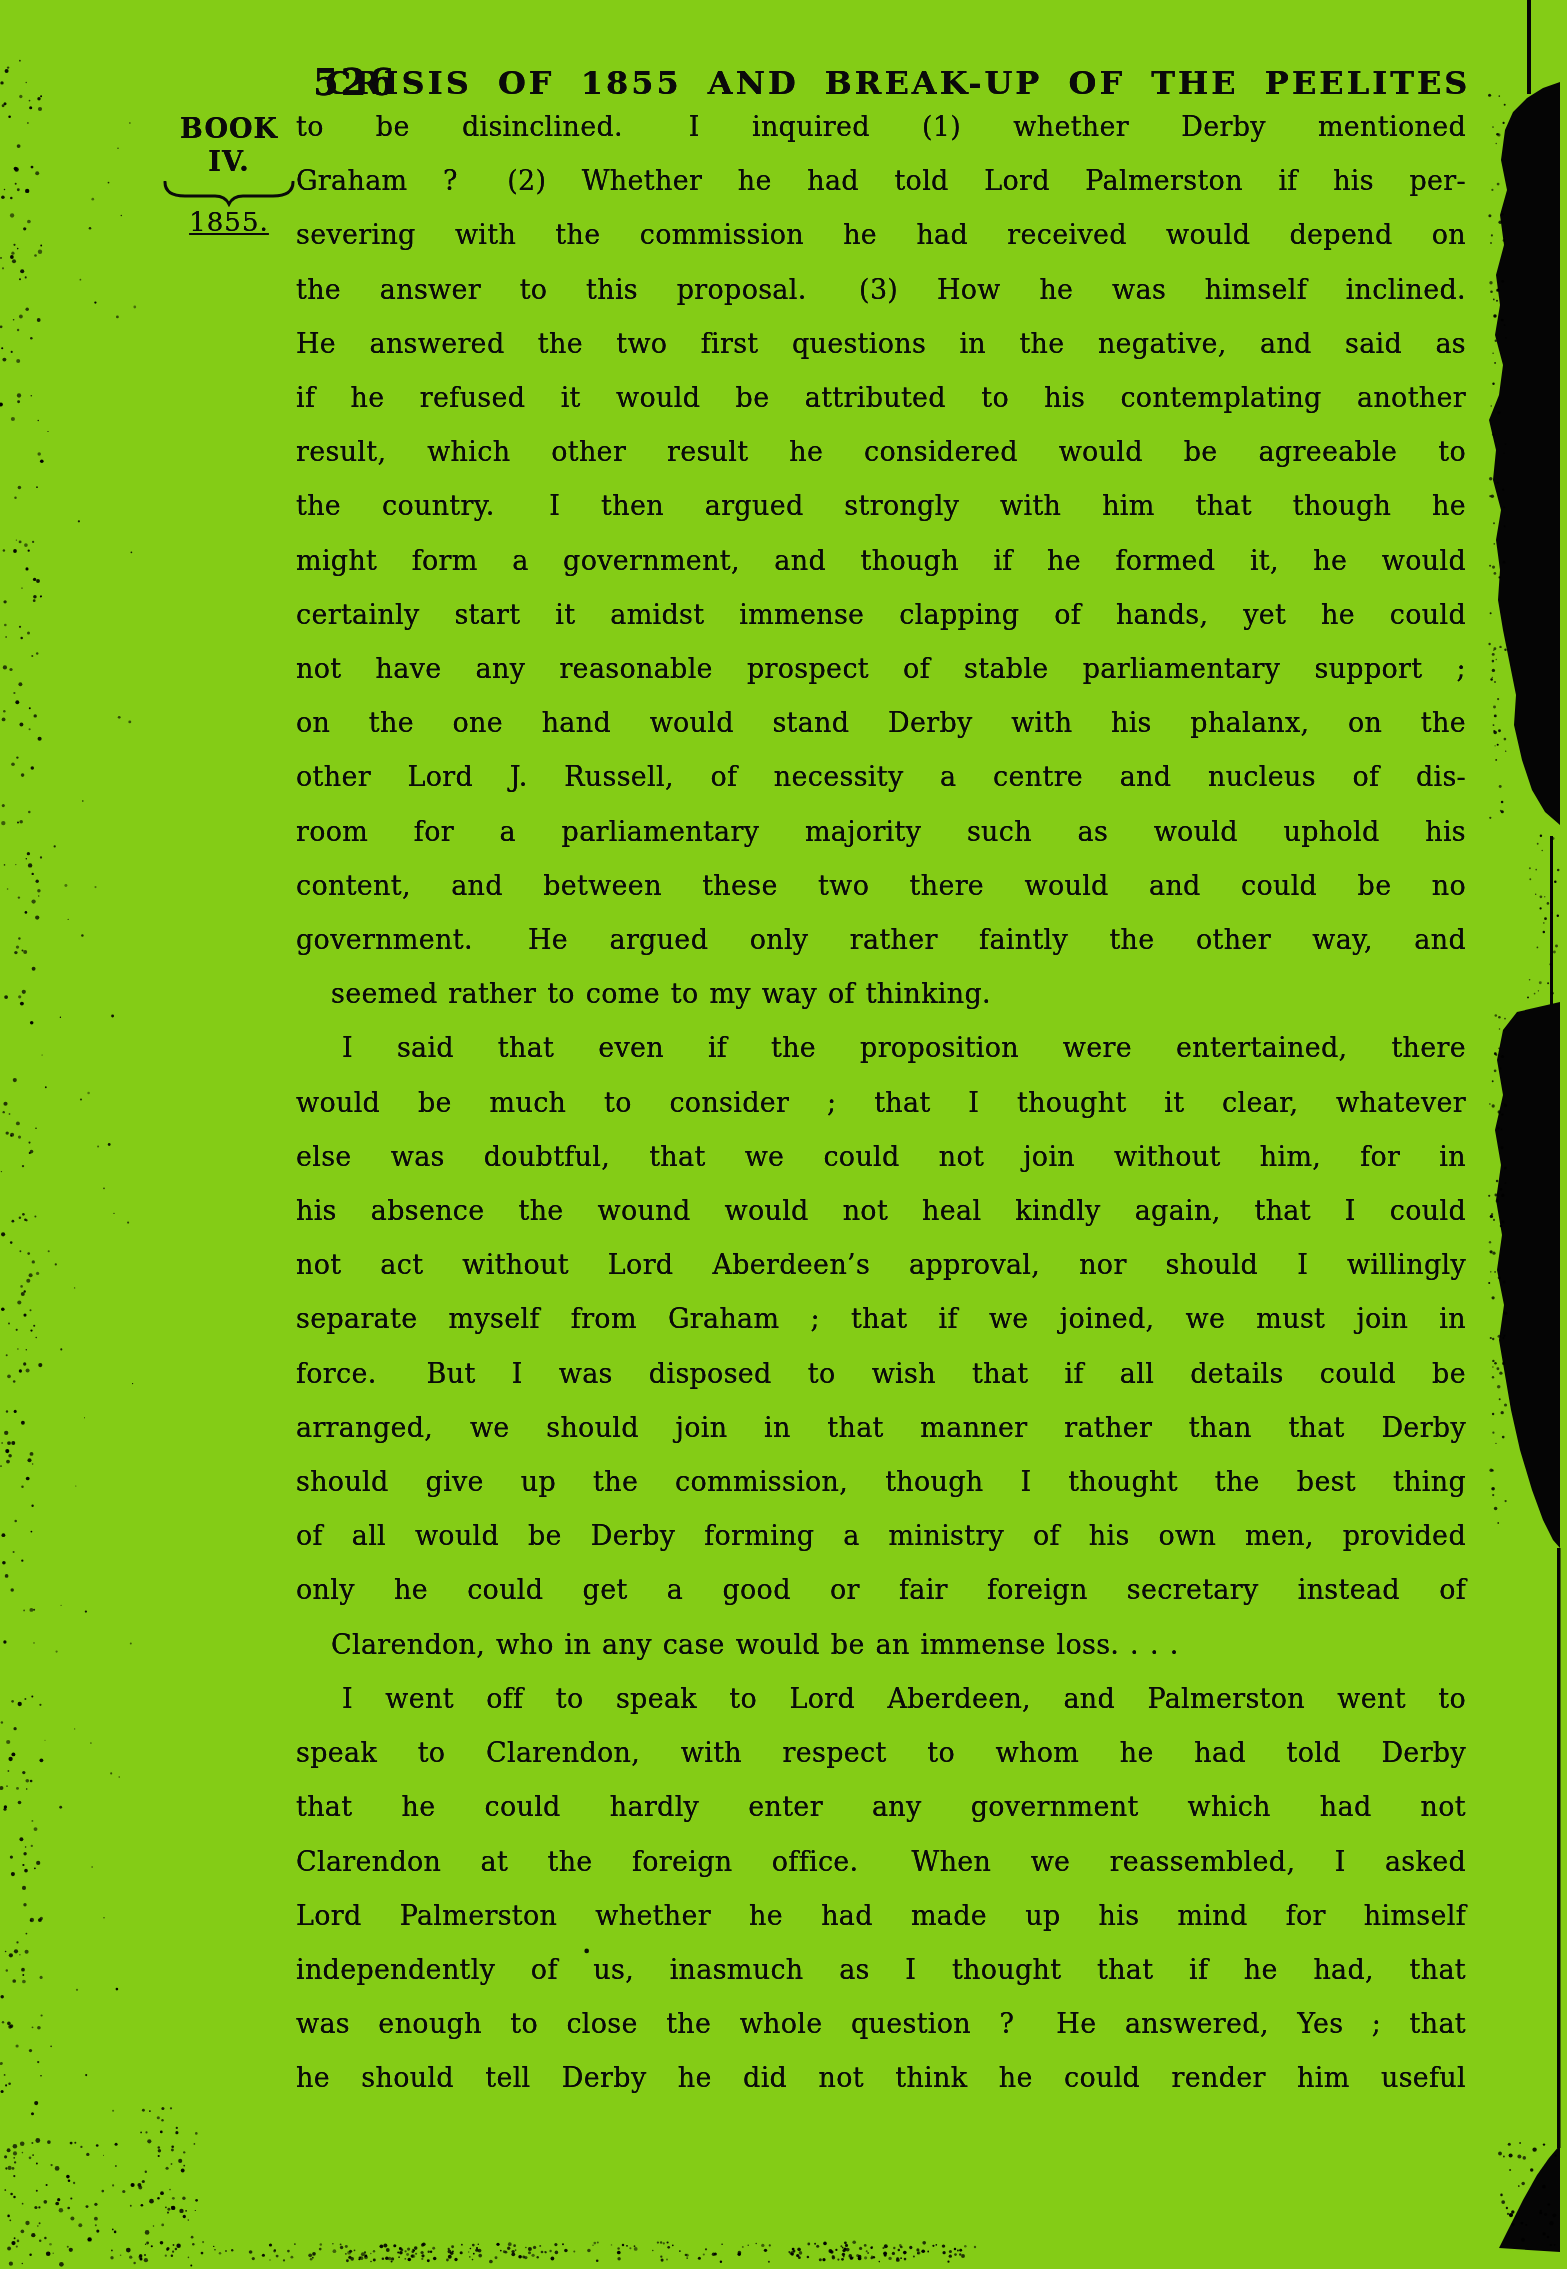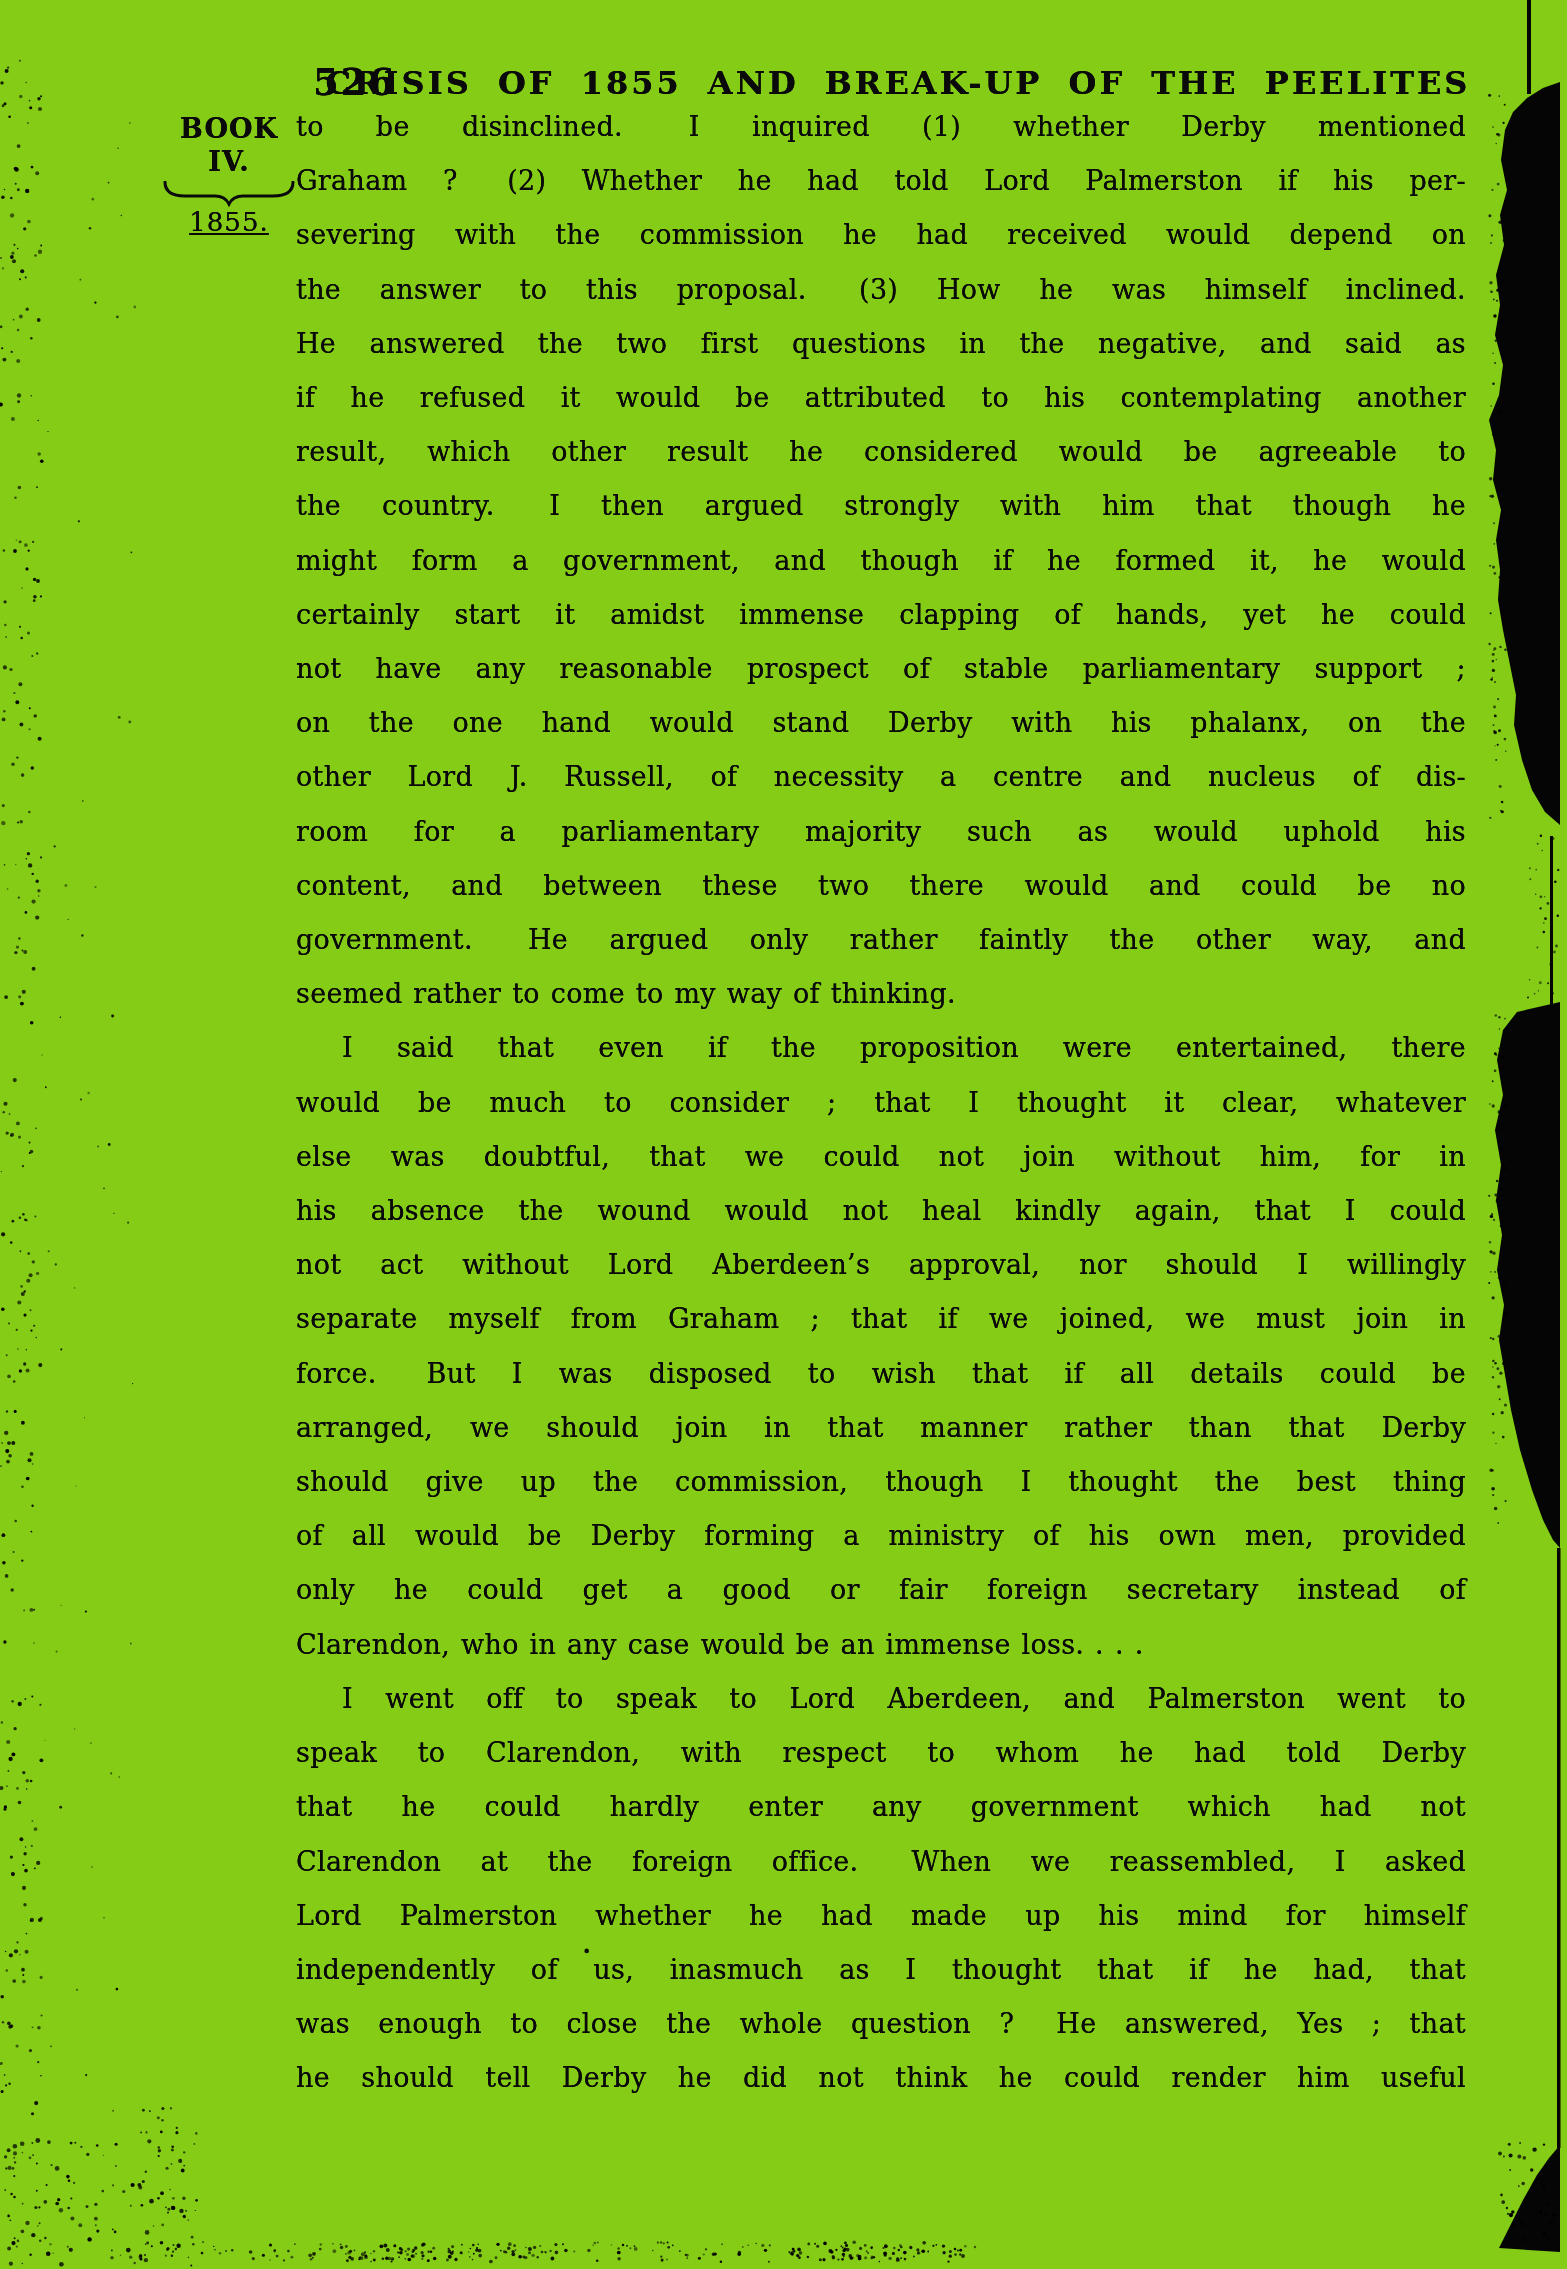--- a/index.html
+++ b/index.html
@@ -33,21 +33,21 @@
   .brace-wrap { height:26px; margin-top:3px; }
   .margin-year {
     font-size:26px; line-height:30px; letter-spacing:1px;text-decoration:underline;
   }
   .body-text {
     position:absolute; left:296px; top:100px; width:1170px;
     font-size:27px; line-height:54.2px; letter-spacing:0.3px; word-spacing:2px;
   }
   .line { text-align:justify; text-align-last:justify; }
   .line.indent { text-indent:46px; }
-  .line.endline { text-align-last:left; }
+  .line.endline { text-align-last:left;margin-left:35px; }
   .noise-layer, .binding-layer {
     position:absolute; left:0; top:0; width:1567px; height:2269px;
     pointer-events:none;
   }
 </style>
 </head>
 <body>
 
 <div class="page">
 

